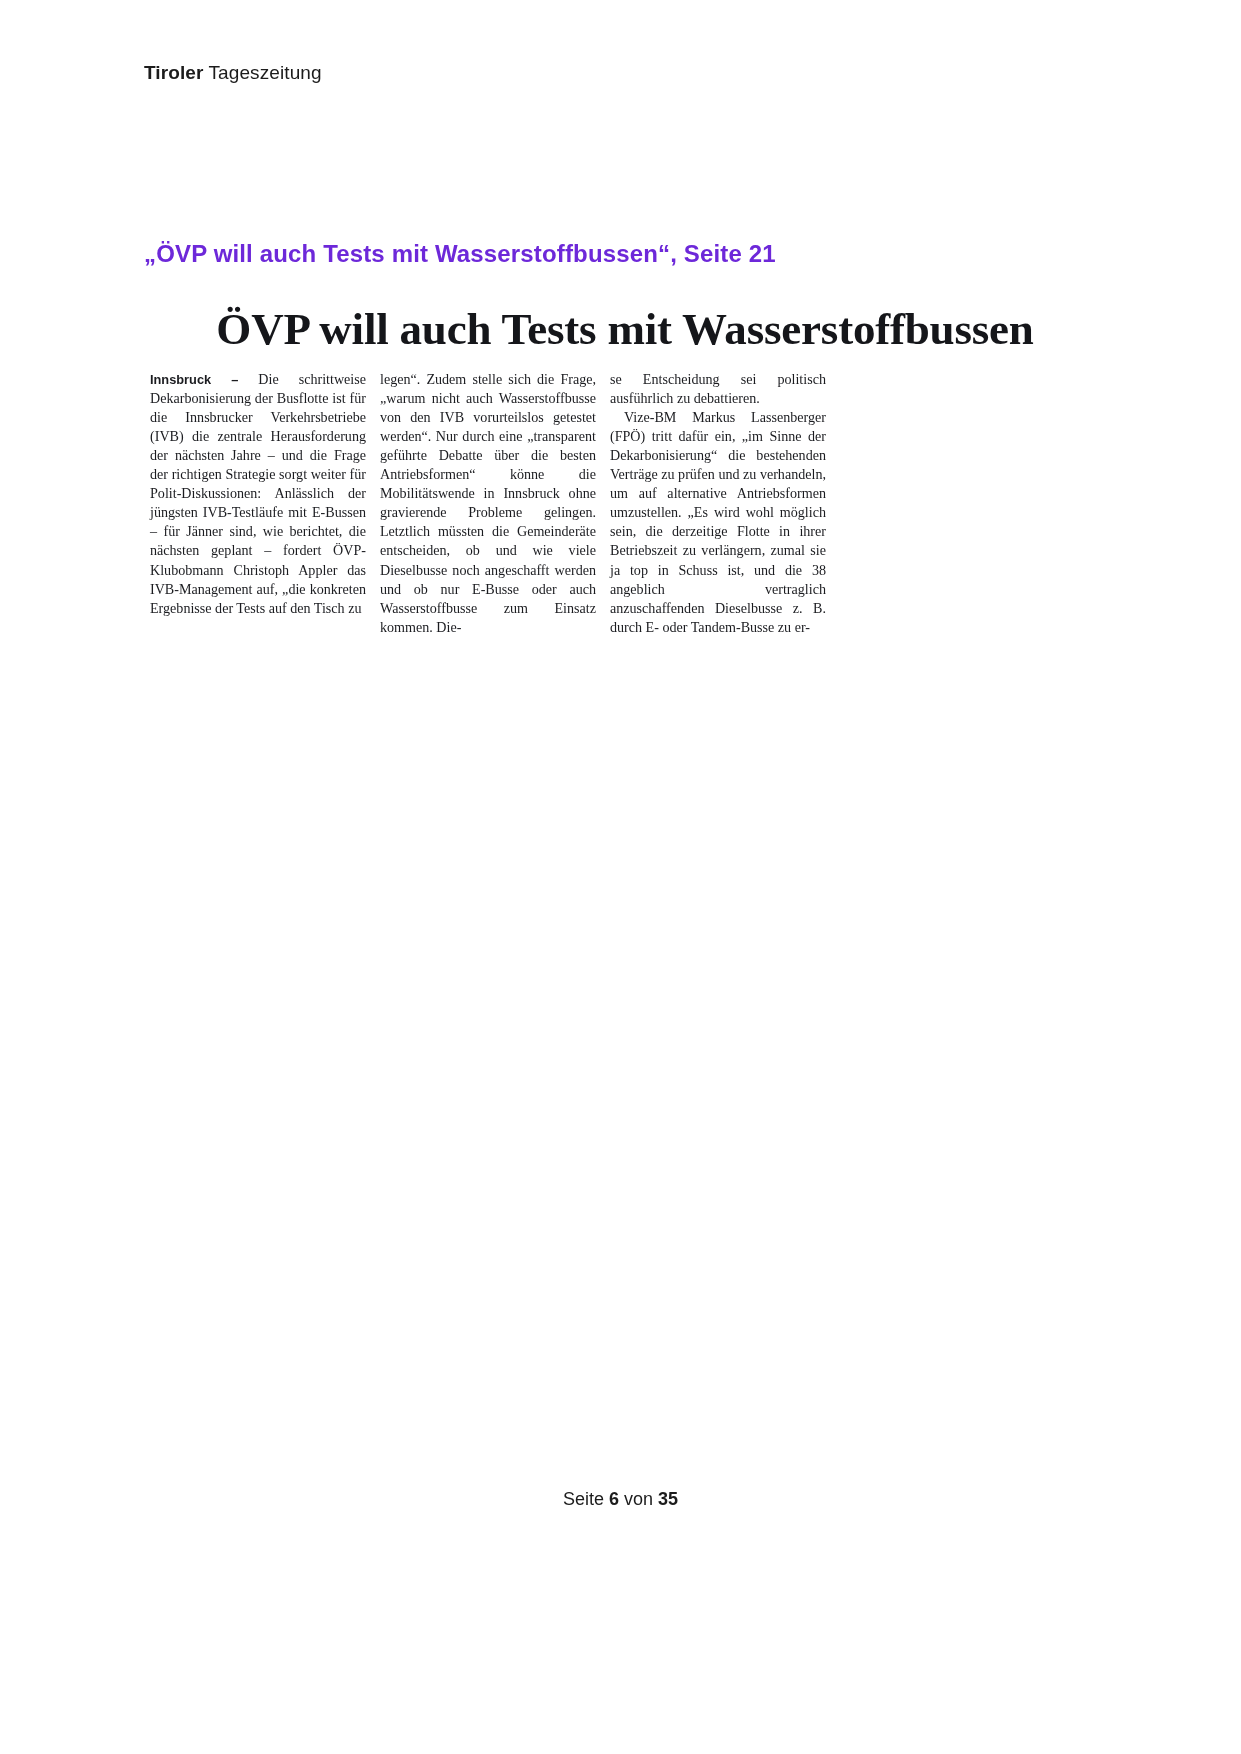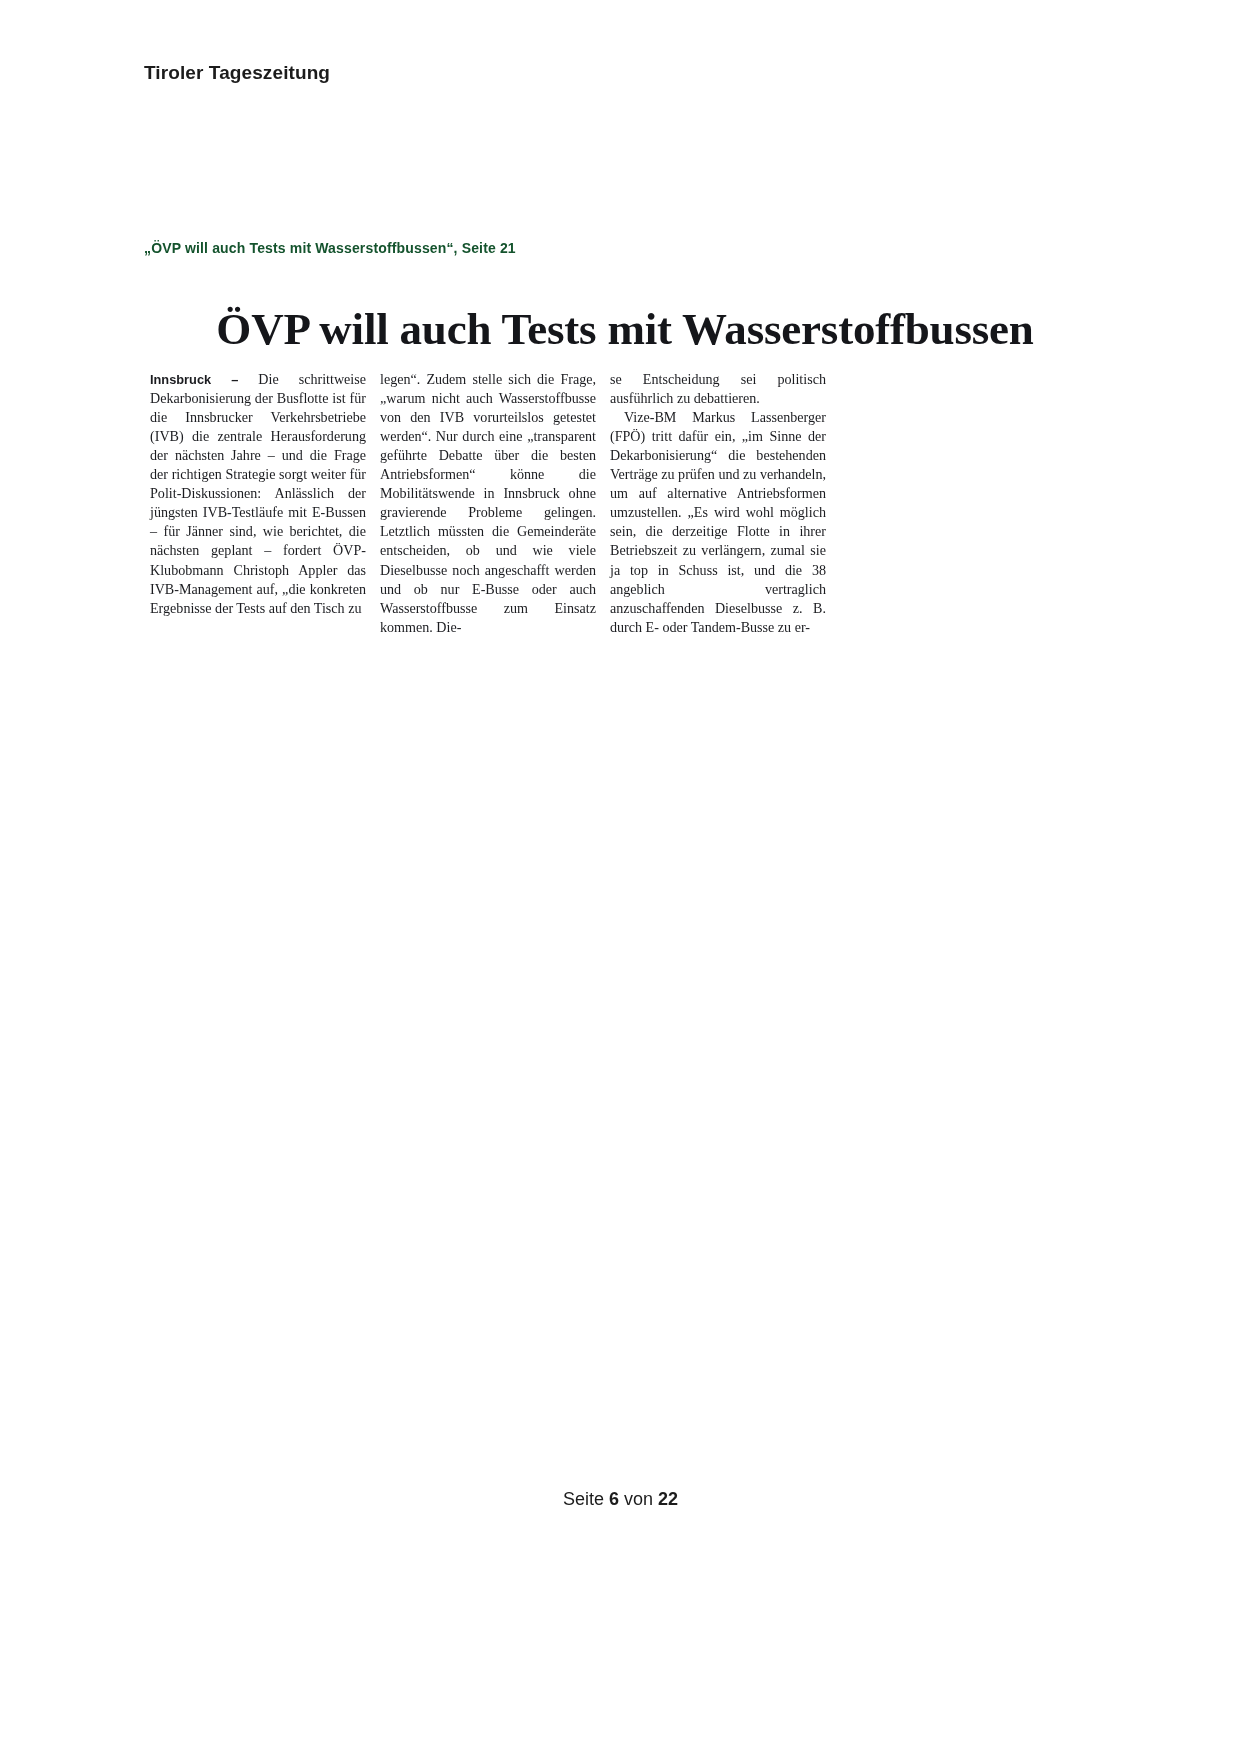--- a/index.html
+++ b/index.html
@@ -28,31 +28,31 @@
     left: 144px;
     top: 62px;
     font-size: 19px;
     letter-spacing: 0.1px;
     color: #1c1c1c;
   }
   .masthead .brand-bold {
     font-weight: bold;
   }
   .masthead .brand-light {
-    font-weight: bold;
+    font-weight: normal;
   }
 
   
   .article-reference {
     position: absolute;
     left: 144px;
     top: 240px;
-    font-size: 14px;
+    font-size: 24px;
     font-weight: bold;
-    color: #14532d;
+    color: #6d28d9;
     letter-spacing: 0.15px;
   }
 
   
   .clipping {
     position: absolute;
     left: 150px;
     top: 305px;
     width: 950px;
   }
@@ -143,16 +143,16 @@
         <p>Vize-BM Markus Lassenberger (FPÖ) tritt dafür ein, „im Sinne der Dekarbonisierung“ die bestehenden Verträge zu prüfen und zu verhandeln, um auf alternative Antriebsformen umzustellen. „Es wird wohl möglich sein, die derzeitige Flotte in ihrer Betriebszeit zu verlängern, zumal sie ja top in Schuss ist, und die 38 angeblich vertraglich anzuschaffenden Dieselbusse z. B. durch E- oder Tandem-Busse zu er-</p>
       </div>
 
       <div class="clip-col">
       </div>
 
     </div>
   </div>
 
   <div class="page-footer">
-    <span>Seite </span><span class="num">6</span><span> von </span><span class="num">22</span>
+    <span>Seite </span><span class="num">6</span><span> von </span><span class="num">35</span>
   </div>
 
 </div>
 
 </body></html>

